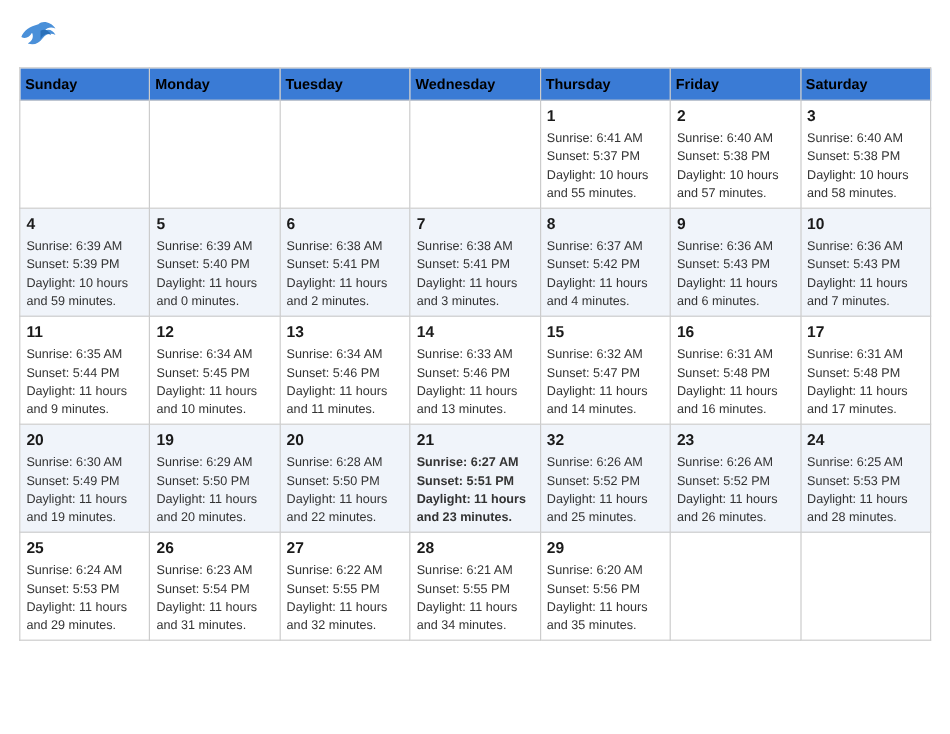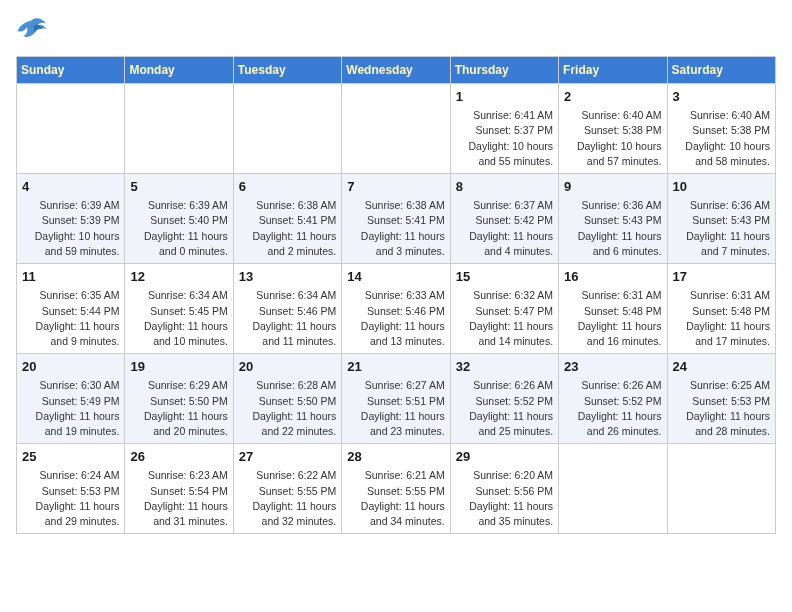--- a/index.html
+++ b/index.html
@@ -46,21 +46,21 @@
       font-size: 14px;
       color: #555;
     }
     .calendar {
       width: 100%;
       border-collapse: collapse;
       font-size: 11px;
     }
     .calendar th {
       background-color: #3a7bd5;
-      color: #fef9c3;
+      color: #000000;
       padding: 6px 4px;
       text-align: left;
       font-size: 12px;
       font-weight: bold;
       border: 1px solid #ccc;
     }
     .calendar td {
       border: 1px solid #ccc;
       padding: 4px 5px;
       vertical-align: top;
@@ -73,21 +73,20 @@
       font-size: 13px;
       font-weight: bold;
       color: #1a1a1a;
       display: block;
       margin-bottom: 2px;
     }
     .day-info {
       color: #333;
       font-size: 10.5px;
       line-height: 1.45;
-      text-align: right;
     }
     .empty-cell {
       background: #f9f9f9;
     }
     .row-alt {
       background-color: #f0f4fa;
     }
     .row-white {
       background-color: #fff;
     }
@@ -253,21 +252,21 @@
 Daylight: 11 hours and 20 minutes.</div>
         </td>
         <td class="row-alt">
           <span class="day-number">20</span>
           <div class="day-info" style="white-space: pre-line;">Sunrise: 6:28 AM
 Sunset: 5:50 PM
 Daylight: 11 hours and 22 minutes.</div>
         </td>
         <td class="row-alt">
           <span class="day-number">21</span>
-          <div class="day-info" style="white-space: pre-line;">Sunrise: 6:27 AM
+          <div class="day-info" style="white-space: pre-line; font-weight: bold;">Sunrise: 6:27 AM
 Sunset: 5:51 PM
 Daylight: 11 hours and 23 minutes.</div>
         </td>
         <td class="row-alt">
           <span class="day-number">32</span>
           <div class="day-info" style="white-space: pre-line;">Sunrise: 6:26 AM
 Sunset: 5:52 PM
 Daylight: 11 hours and 25 minutes.</div>
         </td>
         <td class="row-alt">

